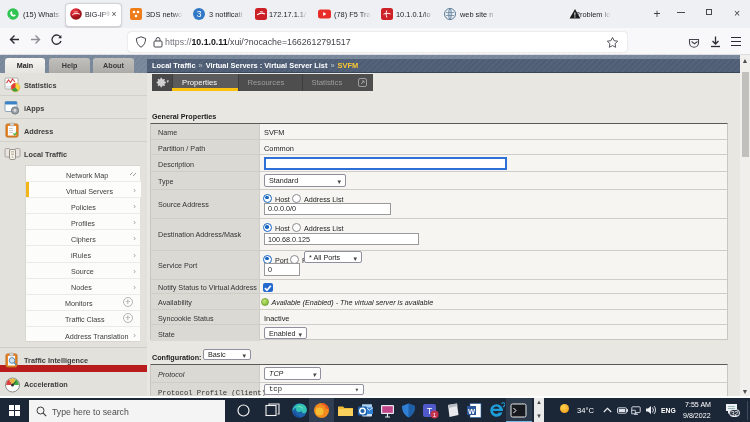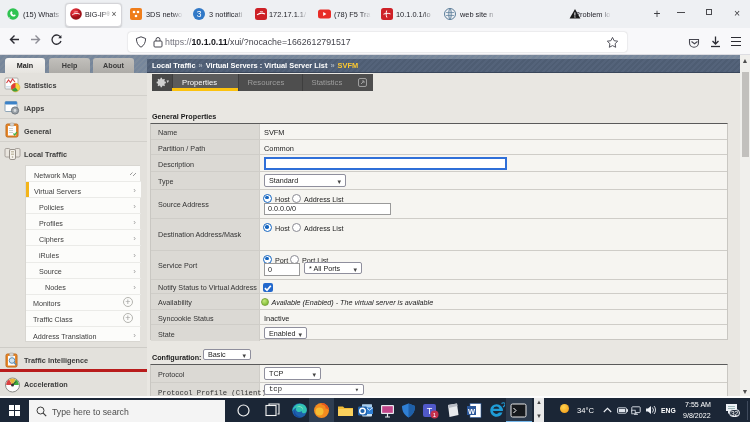--- a/index.html
+++ b/index.html
@@ -33,21 +33,21 @@
 .f5tab { position:absolute; top:3px; height:15px; border-radius:3px 3px 0 0; font-size:7.2px; font-weight:bold; text-align:center; color:#3a3a3a; background:linear-gradient(#c2c0bc,#adaba7); line-height:16px; }
 .f5tab.on { background:linear-gradient(#f6f5f3,#e6e4df); color:#1c1c1c; }
 
 
 #sidebar { position:absolute; left:0; top:18px; width:147px; height:324px; background:#e3e1dc; }
 .sect { position:absolute; left:0; width:147px; height:23px; border-bottom:1px solid #d2d0cb; }
 .sect .lbl { position:absolute; left:24px; top:8px; font-size:7.3px; font-weight:bold; color:#3c3c3c; }
 .sicon { position:absolute; left:4px; top:3px; width:17px; height:17px; }
 #subpanel { position:absolute; left:25px; top:92px; width:115px; height:177px; background:#fcfcfa; border:1px solid #d8d6d1; border-right:none; }
 .sub { position:absolute; left:0; width:115px; height:16.1px; border-bottom:1px solid #ebebe8; font-size:7.2px; color:#3d3d3d; }
-.sub .t { position:absolute; top:4.5px; }
+.sub .t { position:absolute; top:4.5px;margin-left:32px; }
 .sub .arr { position:absolute; right:5px; top:4px; color:#9a9a9a; font-size:8px; }
 .plus { position:absolute; right:8px; top:2.5px; width:10px; height:10px; border:1px solid #b5b5b0; border-radius:50%; color:#9a9a98; font-size:9px; line-height:9px; text-align:center; }
 
 
 #content { position:absolute; left:147px; top:18px; width:593px; height:324px; }
 #tstrip { position:absolute; left:4.5px; top:1px; width:221.5px; height:17px; background:#4e4e4e; }
 .ttab { position:absolute; top:0; height:17px; font-size:7.7px; line-height:17px; text-indent:9px; color:#9e9e9e; border-left:1px solid #3e3e3e; }
 #gprop-hd { position:absolute; left:5px; top:39px; font-size:7.2px; font-weight:bold; color:#1a1a1a; }
 .tbl { position:absolute; left:3px; width:578px; background:#f6f5f1; border:1px solid #c9c7c2; border-top:1.5px solid #5a5a5a; }
 .row { position:absolute; left:0; width:576px; border-bottom:1px solid #cfcdc8; }
@@ -232,21 +232,21 @@
       <span class="lbl">iApps</span>
     </div>
     <div class="sect" style="top:46px">
       <svg class="sicon" viewBox="0 0 17 17">
             <rect x="2" y="2" width="12" height="13" rx="1.5" fill="#e8882b" stroke="#c06a1a"></rect>
             <rect x="4" y="4" width="8" height="9.5" fill="#fdfdfd"></rect>
             <rect x="6" y="1" width="4" height="3" rx="1" fill="#d8d4cf" stroke="#a09c97" stroke-width=".5"></rect>
             <path d="M5 6.5h4M5 8.5h4M5 10.5h4" stroke="#b8bcc0" stroke-width=".7"></path>
             <path d="M9.5 11.5l1.3 1.5 2-3" stroke="#3fae3f" stroke-width="1.3" fill="none"></path>
           </svg>
-      <span class="lbl">General</span>
+      <span class="lbl">Address</span>
     </div>
     <div class="sect" style="top:69px;border-bottom:none;">
       <svg class="sicon" viewBox="0 0 17 17">
             <rect x="1" y="3.5" width="5" height="8.5" rx="1.2" fill="#e9e5de" stroke="#97918a" stroke-width=".8"></rect>
             <rect x="11" y="3.5" width="5" height="8.5" rx="1.2" fill="#e9e5de" stroke="#97918a" stroke-width=".8"></rect>
             <rect x="5.5" y="4.5" width="6" height="10" rx="1.4" fill="#f6f3ed" stroke="#8d8780" stroke-width=".9"></rect>
             <path d="M7 6.5h3M7 8h3M7 9.5h3" stroke="#b3a98f" stroke-width=".7"></path>
             <circle cx="8.5" cy="12" r=".8" fill="#a89f8a"></circle>
           </svg>
       <span class="lbl">Local Traffic</span>
@@ -277,38 +277,38 @@
           </div>
       <div class="sub" style="top:80.5px">
             <span class="t" style="left:13px">iRules</span>
             <span class="arr">›</span>
           </div>
       <div class="sub" style="top:96.6px">
             <span class="t" style="left:13px">Source</span>
             <span class="arr">›</span>
           </div>
       <div class="sub" style="top:112.7px">
-            <span class="t" style="left:19px">Nodes</span>
+            <span class="t" style="left:13px">Nodes</span>
             <span class="arr">›</span>
           </div>
       <div class="sub" style="top:128.8px">
             <span class="t" style="left:7px">Monitors</span>
             <span class="plus">+</span>
           </div>
       <div class="sub" style="top:144.9px">
             <span class="t" style="left:7px">Traffic Class</span>
             <span class="plus">+</span>
           </div>
       <div class="sub" style="top:161px;border-bottom:none;">
             <span class="t" style="left:7px">Address Translation</span>
             <span class="arr">›</span>
           </div>
     </div>
     <div class="abs" style="left:0;top:274px;width:147px;height:1px;background:#ceccc7"></div>
-    <div class="sect" style="top:275px;border-bottom:3px solid #b91c1c;height:24px;">
+    <div class="sect" style="top:275px;border-bottom:7px solid #b91c1c;height:24px;">
       <svg class="sicon" style="top:4px" viewBox="0 0 17 17">
             <rect x="2" y="2" width="11" height="13" rx="1.5" fill="#e8882b" stroke="#c06a1a"></rect>
             <rect x="4" y="4" width="7" height="9.5" fill="#fdfdfd"></rect>
             <rect x="5.5" y="1" width="4" height="3" rx="1" fill="#d8d4cf" stroke="#a09c97" stroke-width=".5"></rect>
             <circle cx="8" cy="8.5" r="2.8" fill="#cfe3f2" stroke="#5b8db3"></circle>
             <path d="M10 10.5l2.2 2.5" stroke="#5b8db3" stroke-width="1.2"></path>
           </svg>
       <span class="lbl" style="top:8px">Traffic Intelligence</span>
     </div>
     <div class="sect" style="top:299px;border-bottom:none;height:24px;">
@@ -375,30 +375,31 @@
             <span class="rlbl" style="left:153px;top:5px;">Address List</span>
         <input class="inp" style="left: 113px; top: 13.5px; width: 127px; height: 11.5px;" value="0.0.0.0/0">
       </div>
       <div class="row" style="top:95px;height:32px;">
             <div class="lc"></div>
             <span class="lt" style="top:11px">Destination Address/Mask</span>
         <span class="rad on" style="left:112px;top:4.5px;"></span>
             <span class="rlbl" style="left:124px;top:5.5px;">Host</span>
         <span class="rad" style="left:141px;top:4.5px;"></span>
             <span class="rlbl" style="left:153px;top:5.5px;">Address List</span>
+        <input class="inp" style="left: 113px; top: 14.5px; width: 155px; height: 12px;" value="100.68.0.125">
       </div>
       <div class="row" style="top:127px;height:29.5px;">
             <div class="lc"></div>
             <span class="lt" style="top:10px">Service Port</span>
         <span class="rad on" style="left:112px;top:4px;"></span>
             <span class="rlbl" style="left:124px;top:5px;">Port</span>
         <span class="rad" style="left:139px;top:4px;"></span>
             <span class="rlbl" style="left:151px;top:5px;">Port List</span>
         <input class="inp" style="left: 113px; top: 12.5px; width: 36px; height: 12.5px;" value="0">
-        <div class="sel" style="left:153px;top:11px;width:58px;height:12.5px;line-height:11px;">* All Ports<span class="ar">▾</span></div>
+        <div class="sel" style="left:153px;top:0;width:58px;height:12.5px;line-height:11px;">* All Ports<span class="ar">▾</span></div>
       </div>
       <div class="row" style="top:156.5px;height:14px;">
             <div class="lc"></div>
             <span class="lt" style="top:3px">Notify Status to Virtual Address</span>
         <div class="abs" style="left:112px;top:2.5px;width:9.5px;height:9.5px;background:#2368cc;border-radius:2px;">
           <svg width="9.5" height="9.5" viewBox="0 0 9.5 9.5">
                 <path d="M1.9 5.1l2.1 2.2 3.8-4.6" stroke="#fff" stroke-width="1.7" fill="none"></path>
               </svg>
         </div>
       </div>
@@ -417,21 +418,21 @@
             <div class="lc"></div>
             <span class="lt" style="top:5px">State</span>
         <div class="sel" style="left:113px;top:2px;width:43px;height:12.5px;line-height:11.5px;">Enabled<span class="ar">▾</span></div>
       </div>
     </div>
 
     <div class="abs" style="left:5px;top:279.5px;font-size:7.2px;font-weight:bold;color:#1a1a1a;">Configuration:</div>
     <div class="sel" style="left:56px;top:276px;width:48px;height:10.5px;line-height:9.5px;">Basic<span class="ar">▾</span></div>
 
     <div class="tbl" style="top:291px;height:33px;border-bottom:none;">
-      <div class="row" style="top:0;height:18px;">
+      <div class="row" style="top:0;height:18px;font-style:italic;">
             <div class="lc"></div>
             <span class="lt" style="top:5px">Protocol</span>
         <div class="sel" style="left:113px;top:2px;width:57px;height:13px;line-height:12px;">TCP<span class="ar">▾</span></div>
       </div>
       <div class="row" style="top:18px;height:21px;border-bottom:none;font-family:Liberation Mono, monospace;">
             <div class="lc"></div>
             <span class="lt" style="top:6px">Protocol Profile (Client)</span>
         <div class="sel" style="left:113px;top:1px;width:100px;height:10.5px;line-height:9.5px;">tcp<span class="ar">▾</span></div>
       </div>
     </div>

